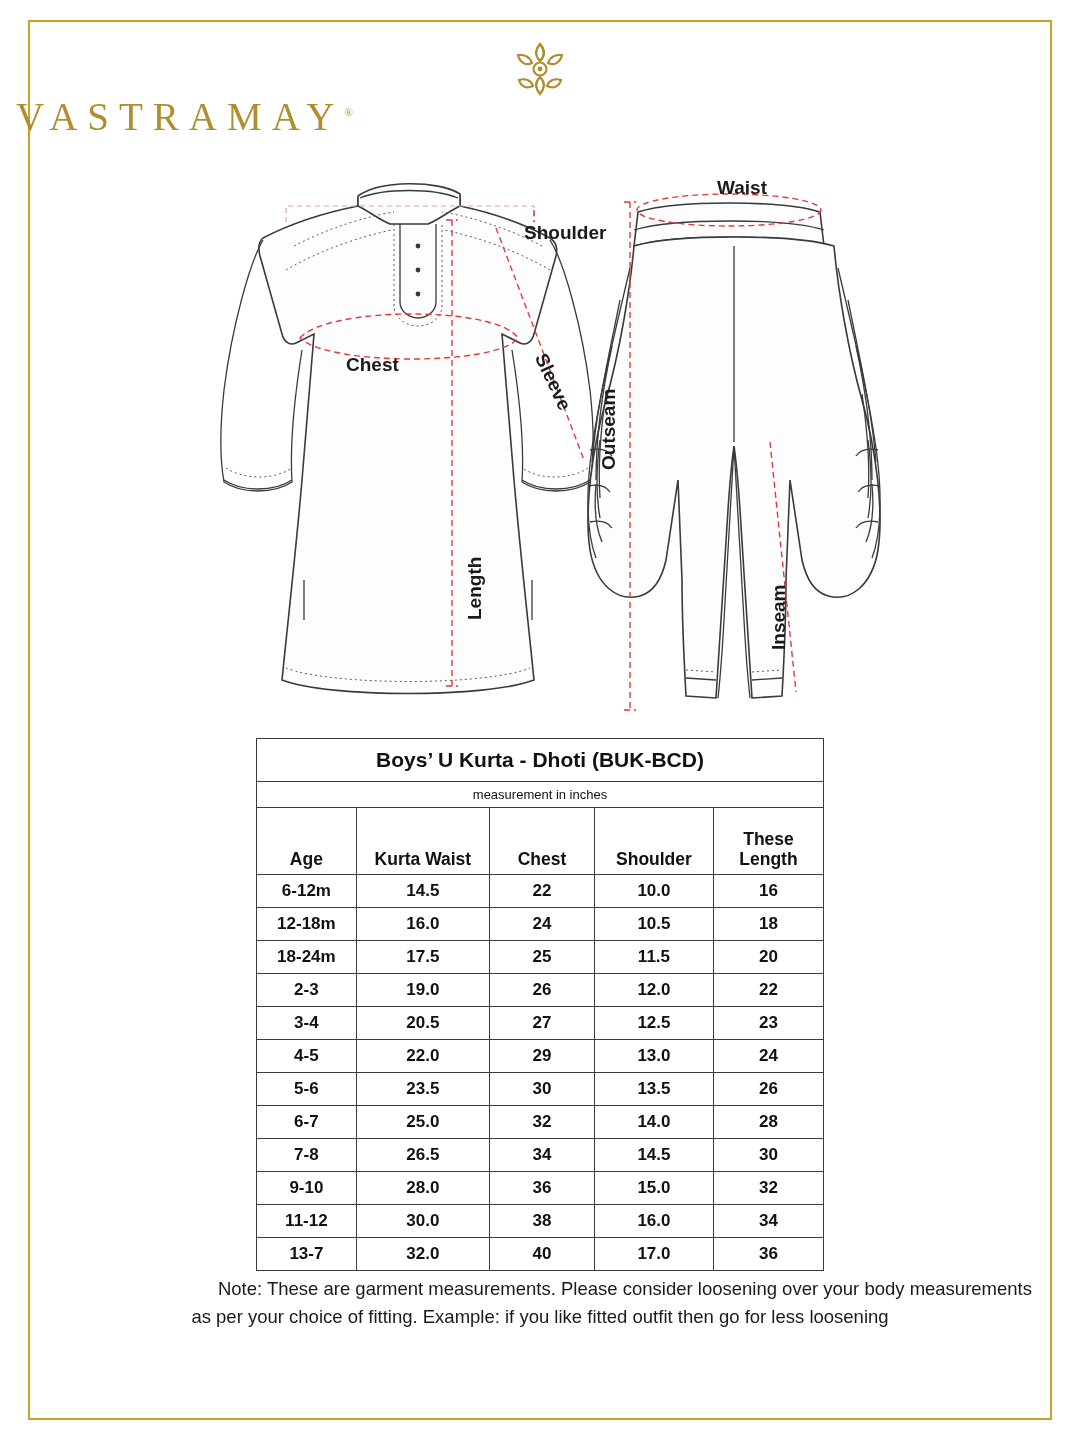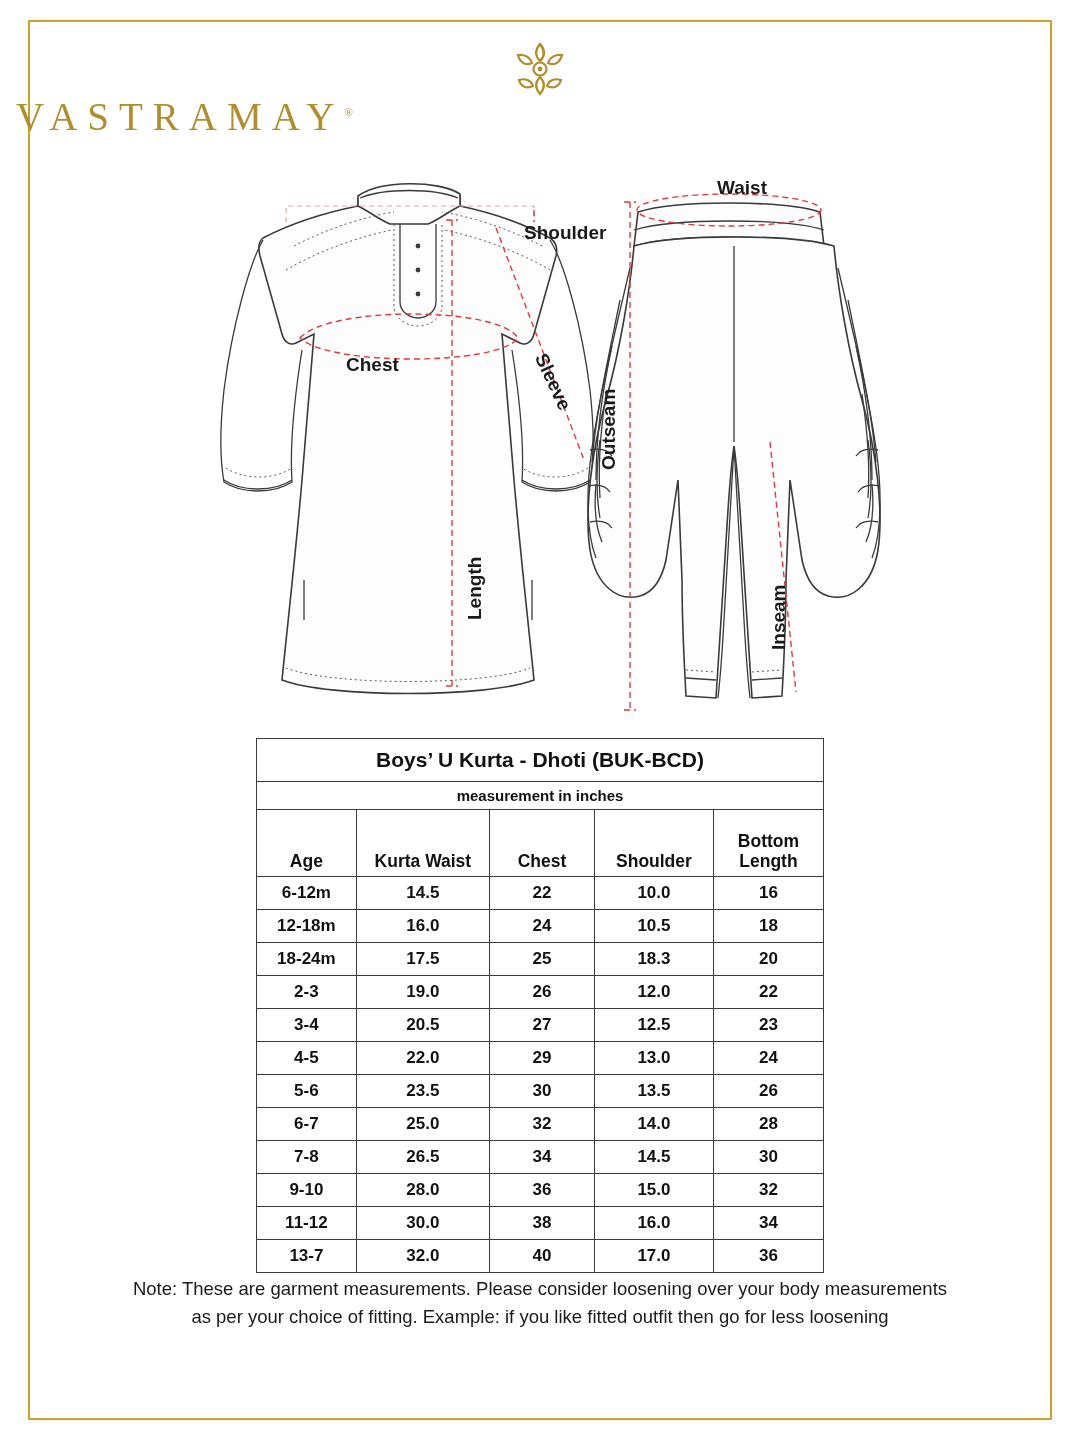--- a/index.html
+++ b/index.html
@@ -103,22 +103,22 @@
     text-align: center;
     font-family: "Liberation Sans", sans-serif;
     color: #111;
   }
   .tbl-title {
     font-size: 21px;
     font-weight: bold;
     padding: 9px 4px;
   }
   .tbl-sub {
-    font-size: 15px;
-    font-weight: bold;
+    font-size: 13px;
+    font-weight: normal;
     padding: 5px 4px;
   }
   .hdr th {
     font-size: 17.5px;
     font-weight: bold;
     padding: 5px 2px;
     vertical-align: bottom;
     height: 56px;
     line-height: 1.15;
   }
@@ -137,21 +137,21 @@
   .note {
     position: absolute;
     left: 20px;
     top: 1255px;
     width: 984px;
     font-size: 18.5px;
     line-height: 1.5;
     color: #1a1a1a;
     text-align: center;
   }
-  .note .l1 { display: block; }
+  .note .l1 { display: block; text-align: right; }
   .note .l2 { display: block; }
 </style>
 </head>
 <body>
 
 <div class="page-border"></div>
 
 <div class="inner">
 
   <div class="brand">
@@ -339,21 +339,21 @@
           <th class="tbl-title" colspan="5">Boys’ U Kurta - Dhoti (BUK-BCD)</th>
         </tr>
         <tr>
           <th class="tbl-sub" colspan="5">measurement in inches</th>
         </tr>
         <tr class="hdr">
           <th>Age</th>
           <th>Kurta Waist</th>
           <th>Chest</th>
           <th>Shoulder</th>
-          <th>Bottom Length</th>
+          <th>These Length</th>
         </tr>
       </thead>
       <tbody>
         <tr>
           <td>6-12m</td>
           <td>14.5</td>
           <td>22</td>
           <td>10.0</td>
           <td>16</td>
         </tr>
@@ -361,21 +361,21 @@
           <td>12-18m</td>
           <td>16.0</td>
           <td>24</td>
           <td>10.5</td>
           <td>18</td>
         </tr>
         <tr>
           <td>18-24m</td>
           <td>17.5</td>
           <td>25</td>
-          <td>18.3</td>
+          <td>11.5</td>
           <td>20</td>
         </tr>
         <tr>
           <td>2-3</td>
           <td>19.0</td>
           <td>26</td>
           <td>12.0</td>
           <td>22</td>
         </tr>
         <tr>

